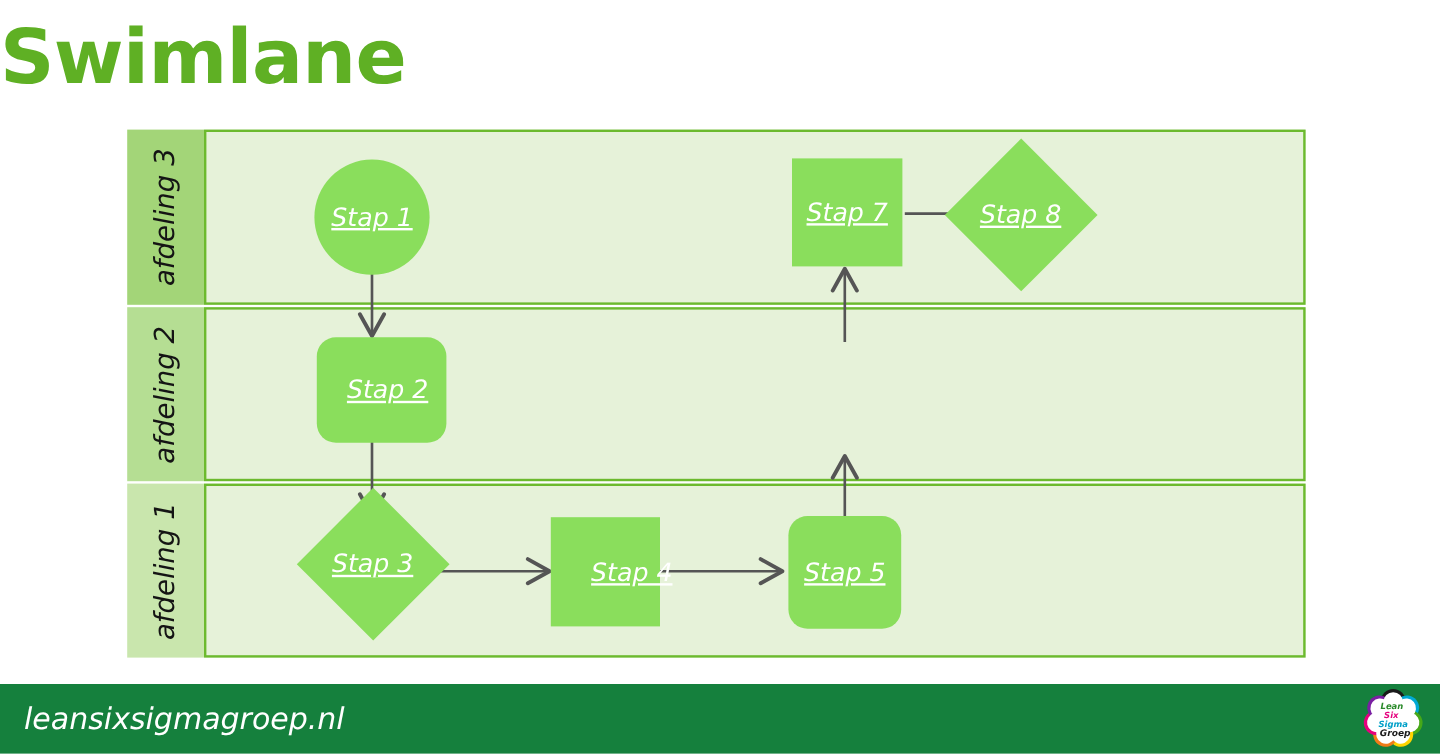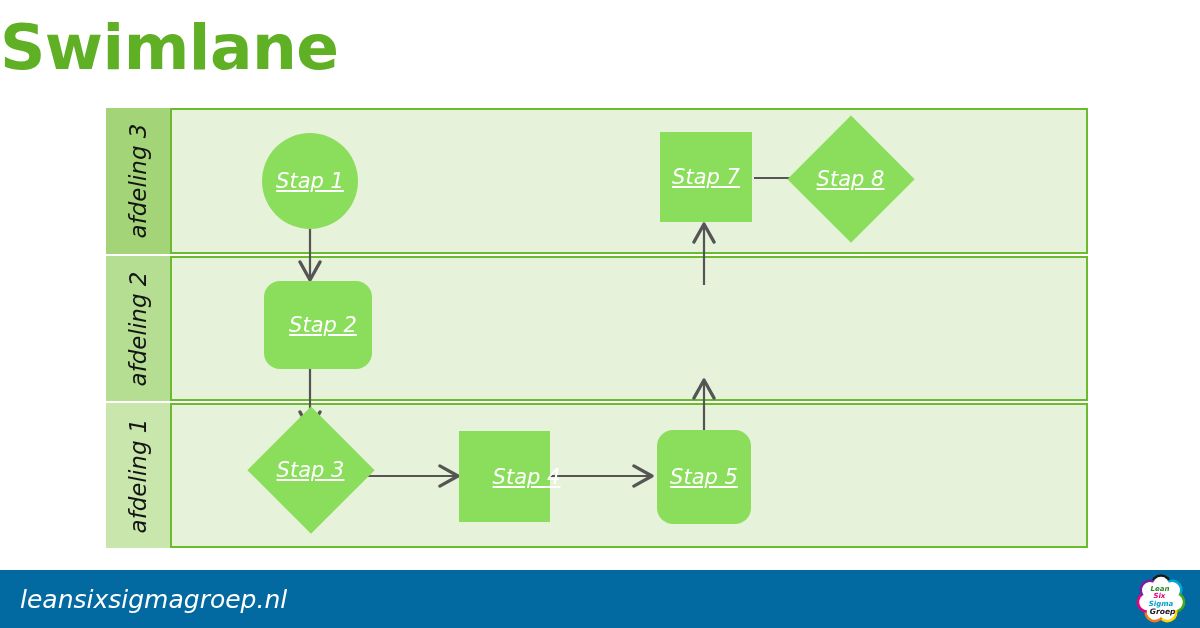--- a/index.html
+++ b/index.html
@@ -138,21 +138,21 @@
     overflow: visible;
   }
 
   
   .footer {
     position: absolute;
     left: 0;
     top: 570px;
     width: 1200px;
     height: 58px;
-    background: #0369a1;
+    background: #15803d;
   }
   .footer-url {
     position: absolute;
     left: 20px;
     top: 50%;
     transform: translateY(-50%);
     color: #ffffff;
     font-family: "DejaVu Sans", sans-serif;
     font-style: italic;
     font-size: 25px;

